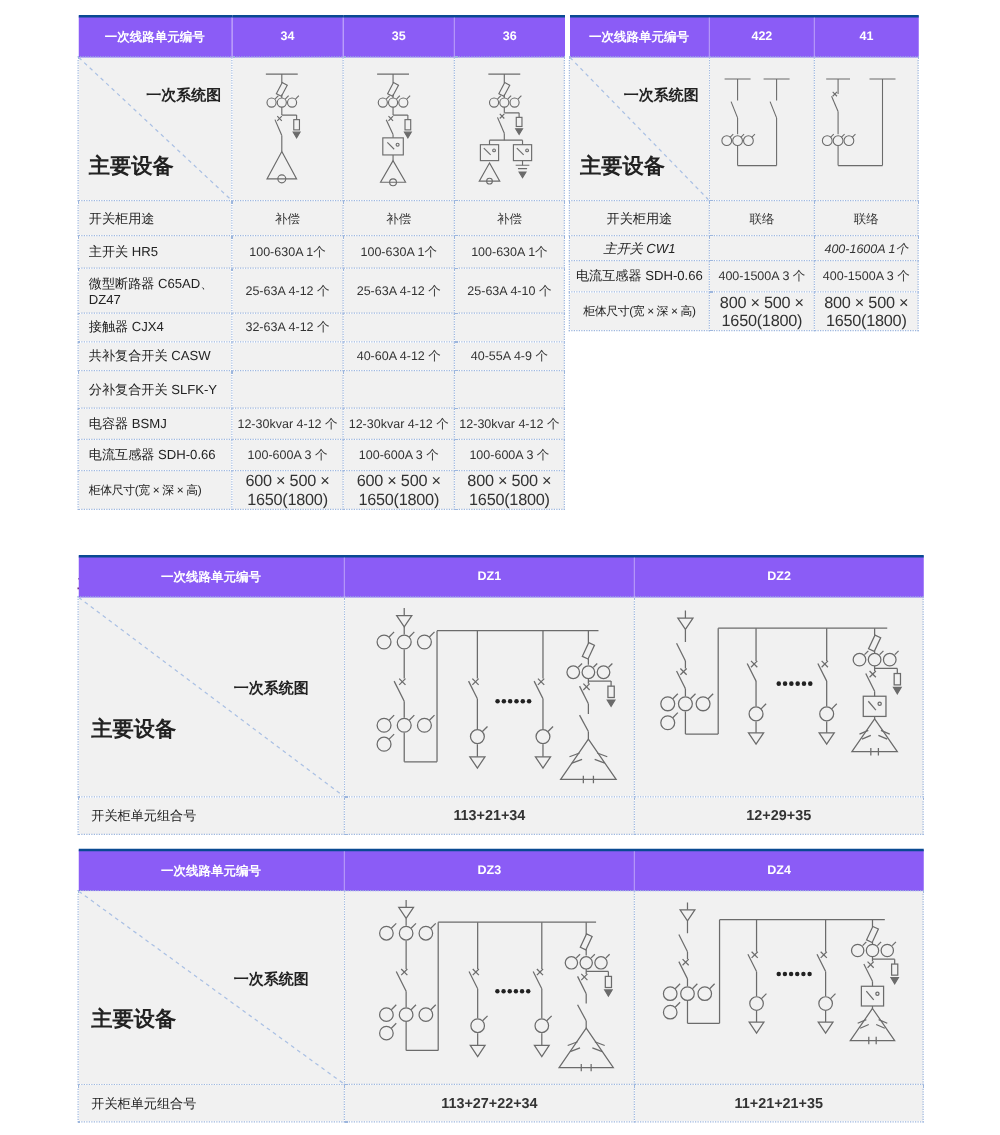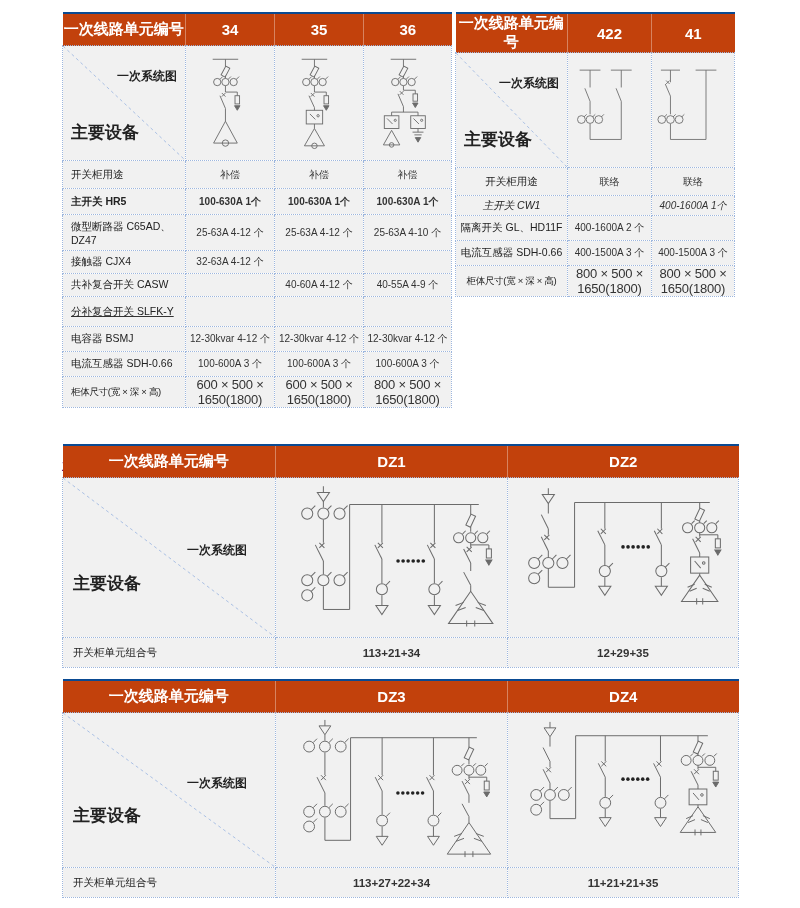--- a/index.html
+++ b/index.html
@@ -1,19 +1,19 @@
 <!DOCTYPE html>
 <html><head>
 <meta charset="utf-8">
 <style>
   html,body{margin:0;padding:0;background:#ffffff;}
   .page{position:relative;width:800px;height:908px;background:#fff;
         font-family:"Liberation Sans","DejaVu Sans",sans-serif;color:#333;}
   table{border-collapse:collapse;table-layout:fixed;position:absolute;}
-  th{background:#c2410c;color:#fff;font-size:15px;font-weight:bold;
+  th{background:#8b5cf6;color:#fff;font-size:10px;font-weight:bold;
      border-right:1px solid rgba(255,255,255,.35);border-top:2px solid #0a4a92;
      padding:0;height:31px;}
   th:last-child{border-right:none;}
   td{background:#f1f1f1;border:1px dotted #9db6dd;font-size:10px;color:#333;
      text-align:center;padding:0 2px;overflow:hidden;}
   td.lbl{text-align:left;padding-left:8px;font-size:10.5px;color:#222;}
   td.lblc{text-align:center;font-size:10.5px;color:#222;}
   td.sz{font-size:13px;letter-spacing:-0.2px;}
   td.szl{font-size:9.5px;letter-spacing:-0.3px;}
   td.diagcell{position:relative;background:#f1f1f1;}
@@ -151,21 +151,21 @@
           </g>
         </svg>
       </td>
     </tr>
     <tr style="height:28px;">
       <td class="lbl">开关柜用途</td>
       <td>补偿</td>
       <td>补偿</td>
       <td>补偿</td>
     </tr>
-    <tr style="height:26px;font-weight:bold;">
+    <tr style="height:26px;">
       <td class="lbl">主开关 HR5</td>
       <td>100-630A 1个</td>
       <td>100-630A 1个</td>
       <td>100-630A 1个</td>
     </tr>
     <tr style="height:36px;">
       <td class="lbl">微型断路器 C65AD、DZ47</td>
       <td>25-63A 4-12 个</td>
       <td>25-63A 4-12 个</td>
       <td>25-63A 4-10 个</td>
@@ -175,21 +175,21 @@
       <td>32-63A 4-12 个</td>
       <td></td>
       <td></td>
     </tr>
     <tr style="height:23px;">
       <td class="lbl">共补复合开关 CASW</td>
       <td></td>
       <td>40-60A 4-12 个</td>
       <td>40-55A 4-9 个</td>
     </tr>
-    <tr style="height:30px;text-decoration:underline;">
+    <tr style="height:30px;">
       <td class="lbl">分补复合开关 SLFK-Y</td>
       <td></td>
       <td></td>
       <td></td>
     </tr>
     <tr style="height:25px;">
       <td class="lbl">电容器 BSMJ</td>
       <td>12-30kvar 4-12 个</td>
       <td>12-30kvar 4-12 个</td>
       <td>12-30kvar 4-12 个</td>
@@ -276,25 +276,20 @@
     </tr>
     <tr style="height:28px;">
       <td class="lblc">开关柜用途</td>
       <td>联络</td>
       <td>联络</td>
     </tr>
     <tr style="height:20px;font-style:italic;">
       <td class="lblc">主开关 CW1</td>
       <td></td>
       <td>400-1600A 1个</td>
-    </tr>
-    <tr style="height:25px;">
-      <td class="lblc">隔离开关 GL、HD11F</td>
-      <td>400-1600A 2 个</td>
-      <td></td>
     </tr>
     <tr style="height:25px;">
       <td class="lblc">电流互感器 SDH-0.66</td>
       <td>400-1500A 3 个</td>
       <td>400-1500A 3 个</td>
     </tr>
     <tr style="height:27px;">
       <td class="lblc szl">柜体尺寸(宽 × 深 × 高)</td>
       <td class="sz">800 × 500 × 1650(1800)</td>
       <td class="sz">800 × 500 × 1650(1800)</td>

